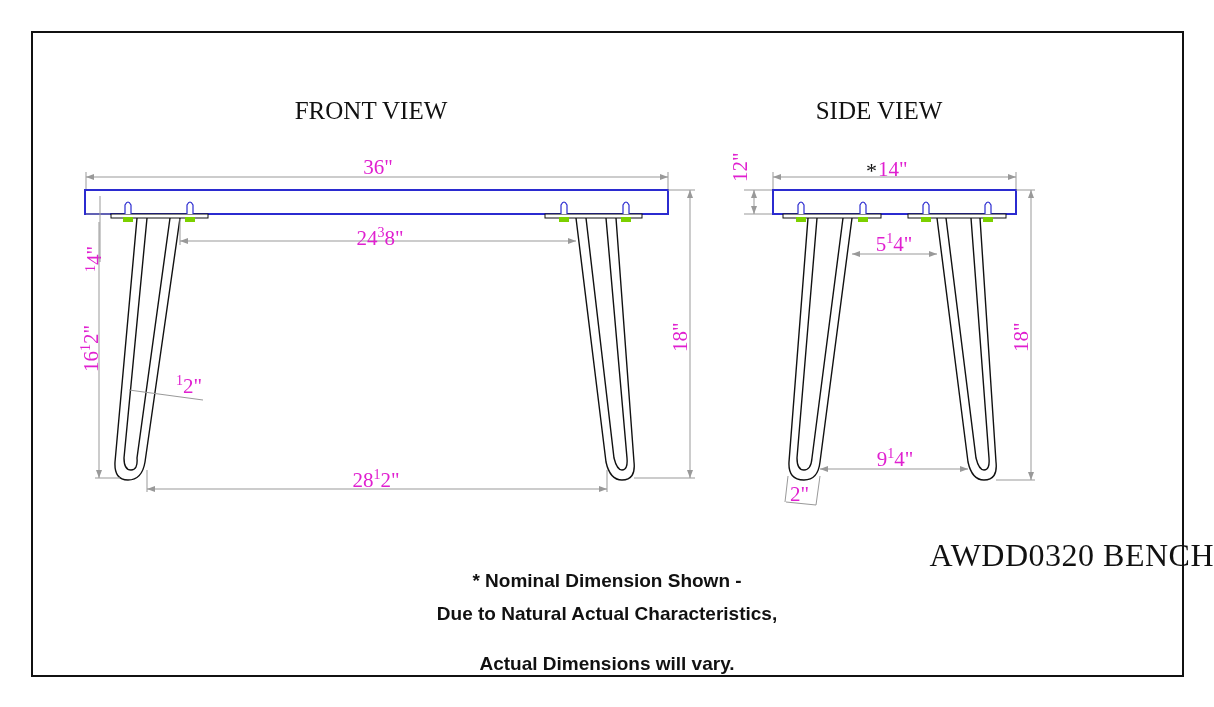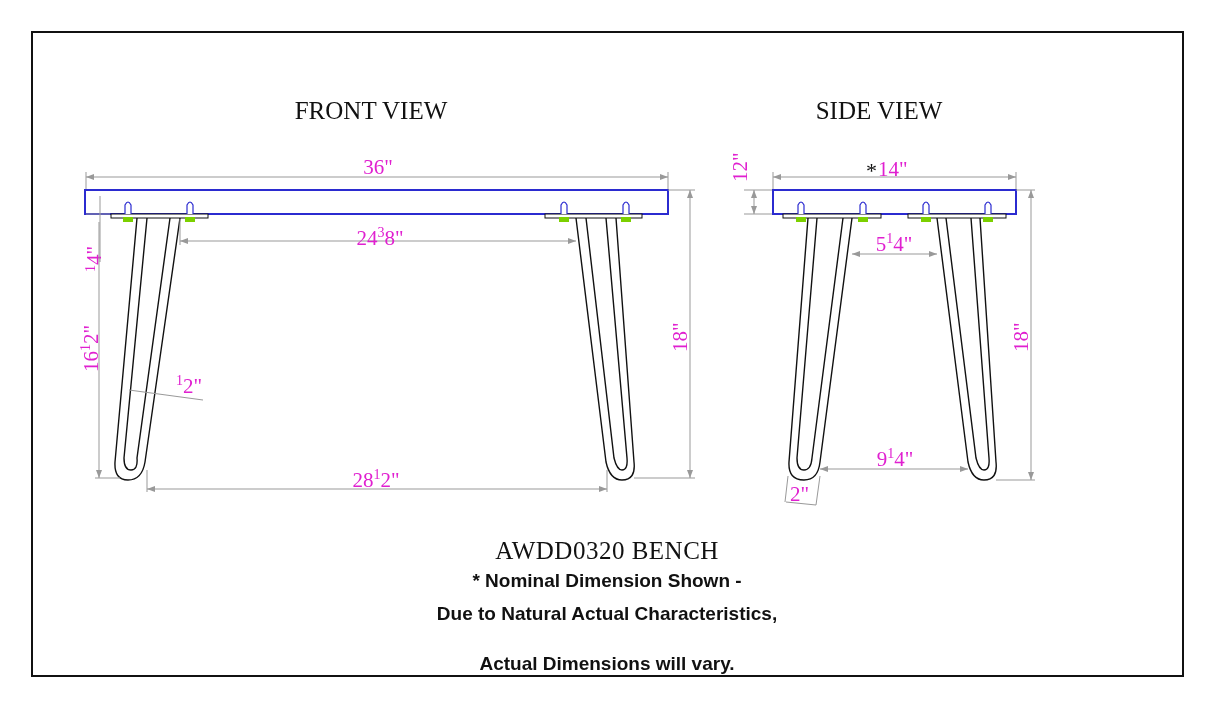--- a/index.html
+++ b/index.html
@@ -4,21 +4,21 @@
 <style>
   html,body{margin:0;padding:0;background:#fff;}
   body{width:1214px;height:707px;position:relative;overflow:hidden;}
   .frame{position:absolute;left:31px;top:31px;width:1149px;height:642px;border:2px solid #111;box-sizing:content-box;}
   svg{position:absolute;left:0;top:0;}
   .title{font-family:"Liberation Serif",serif;font-size:25px;fill:#111;}
   .dim{font-family:"Liberation Serif",serif;fill:#e020d0;font-size:21px;}
   .sup{font-size:14px;}
   .star{font-family:"Liberation Serif",serif;fill:#111;font-size:22px;}
   .caption{position:absolute;left:0;width:1214px;text-align:center;color:#111;}
-  .cap-title{top:537px;font-family:"Liberation Serif",serif;font-size:25px;letter-spacing:0.5px;}
+  .cap-title{top:537px;font-family:"Liberation Serif",serif;font-size:32px;letter-spacing:0.5px;text-align:right;}
   .cap-note{font-family:"Liberation Sans",sans-serif;font-weight:bold;font-size:19px;}
   .n1{top:570px;} .n2{top:603px;} .n3{top:646px;margin-top:7px;}
 </style>
 </head>
 <body>
 
 <div class="frame"></div>
 
 <svg width="1214" height="707" viewBox="0 0 1214 707">
   <defs>

